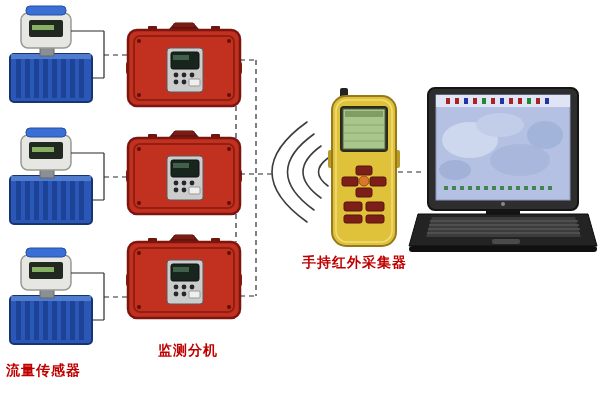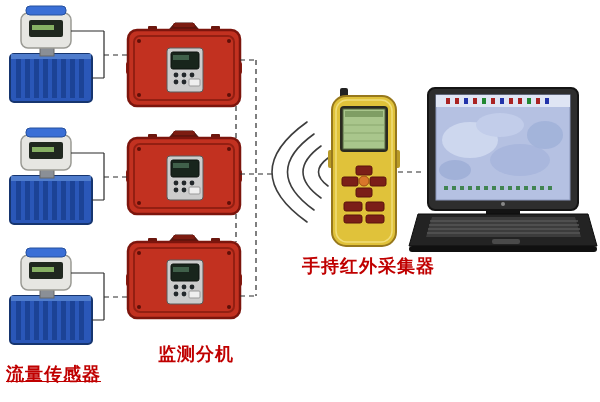--- a/index.html
+++ b/index.html
@@ -2,24 +2,24 @@
 <html><head>
 <meta charset="utf-8">
 <style>
   html,body{margin:0;padding:0;background:#ffffff;}
   .canvas{
     position:relative;width:600px;height:402px;background:#ffffff;overflow:hidden;
     font-family:"DejaVu Sans","Liberation Sans",sans-serif;
   }
   .canvas svg{position:absolute;left:0;top:0;}
   .diagram-label{
-    position:absolute;color:#c00000;font-weight:bold;font-size:18px;
+    position:absolute;color:#c00000;font-weight:bold;font-size:14px;
     letter-spacing:1px;white-space:nowrap;
   }
-  #label-flow{left:6px;top:362px;text-decoration:underline;}
+  #label-flow{left:6px;top:362px;}
   #label-monitor{left:158px;top:342px;}
   #label-handheld{left:302px;top:254px;}
 </style>
 </head>
 <body>
 
 <div class="canvas">
   <svg width="600" height="402" viewBox="0 0 600 402">
     <defs>
 

